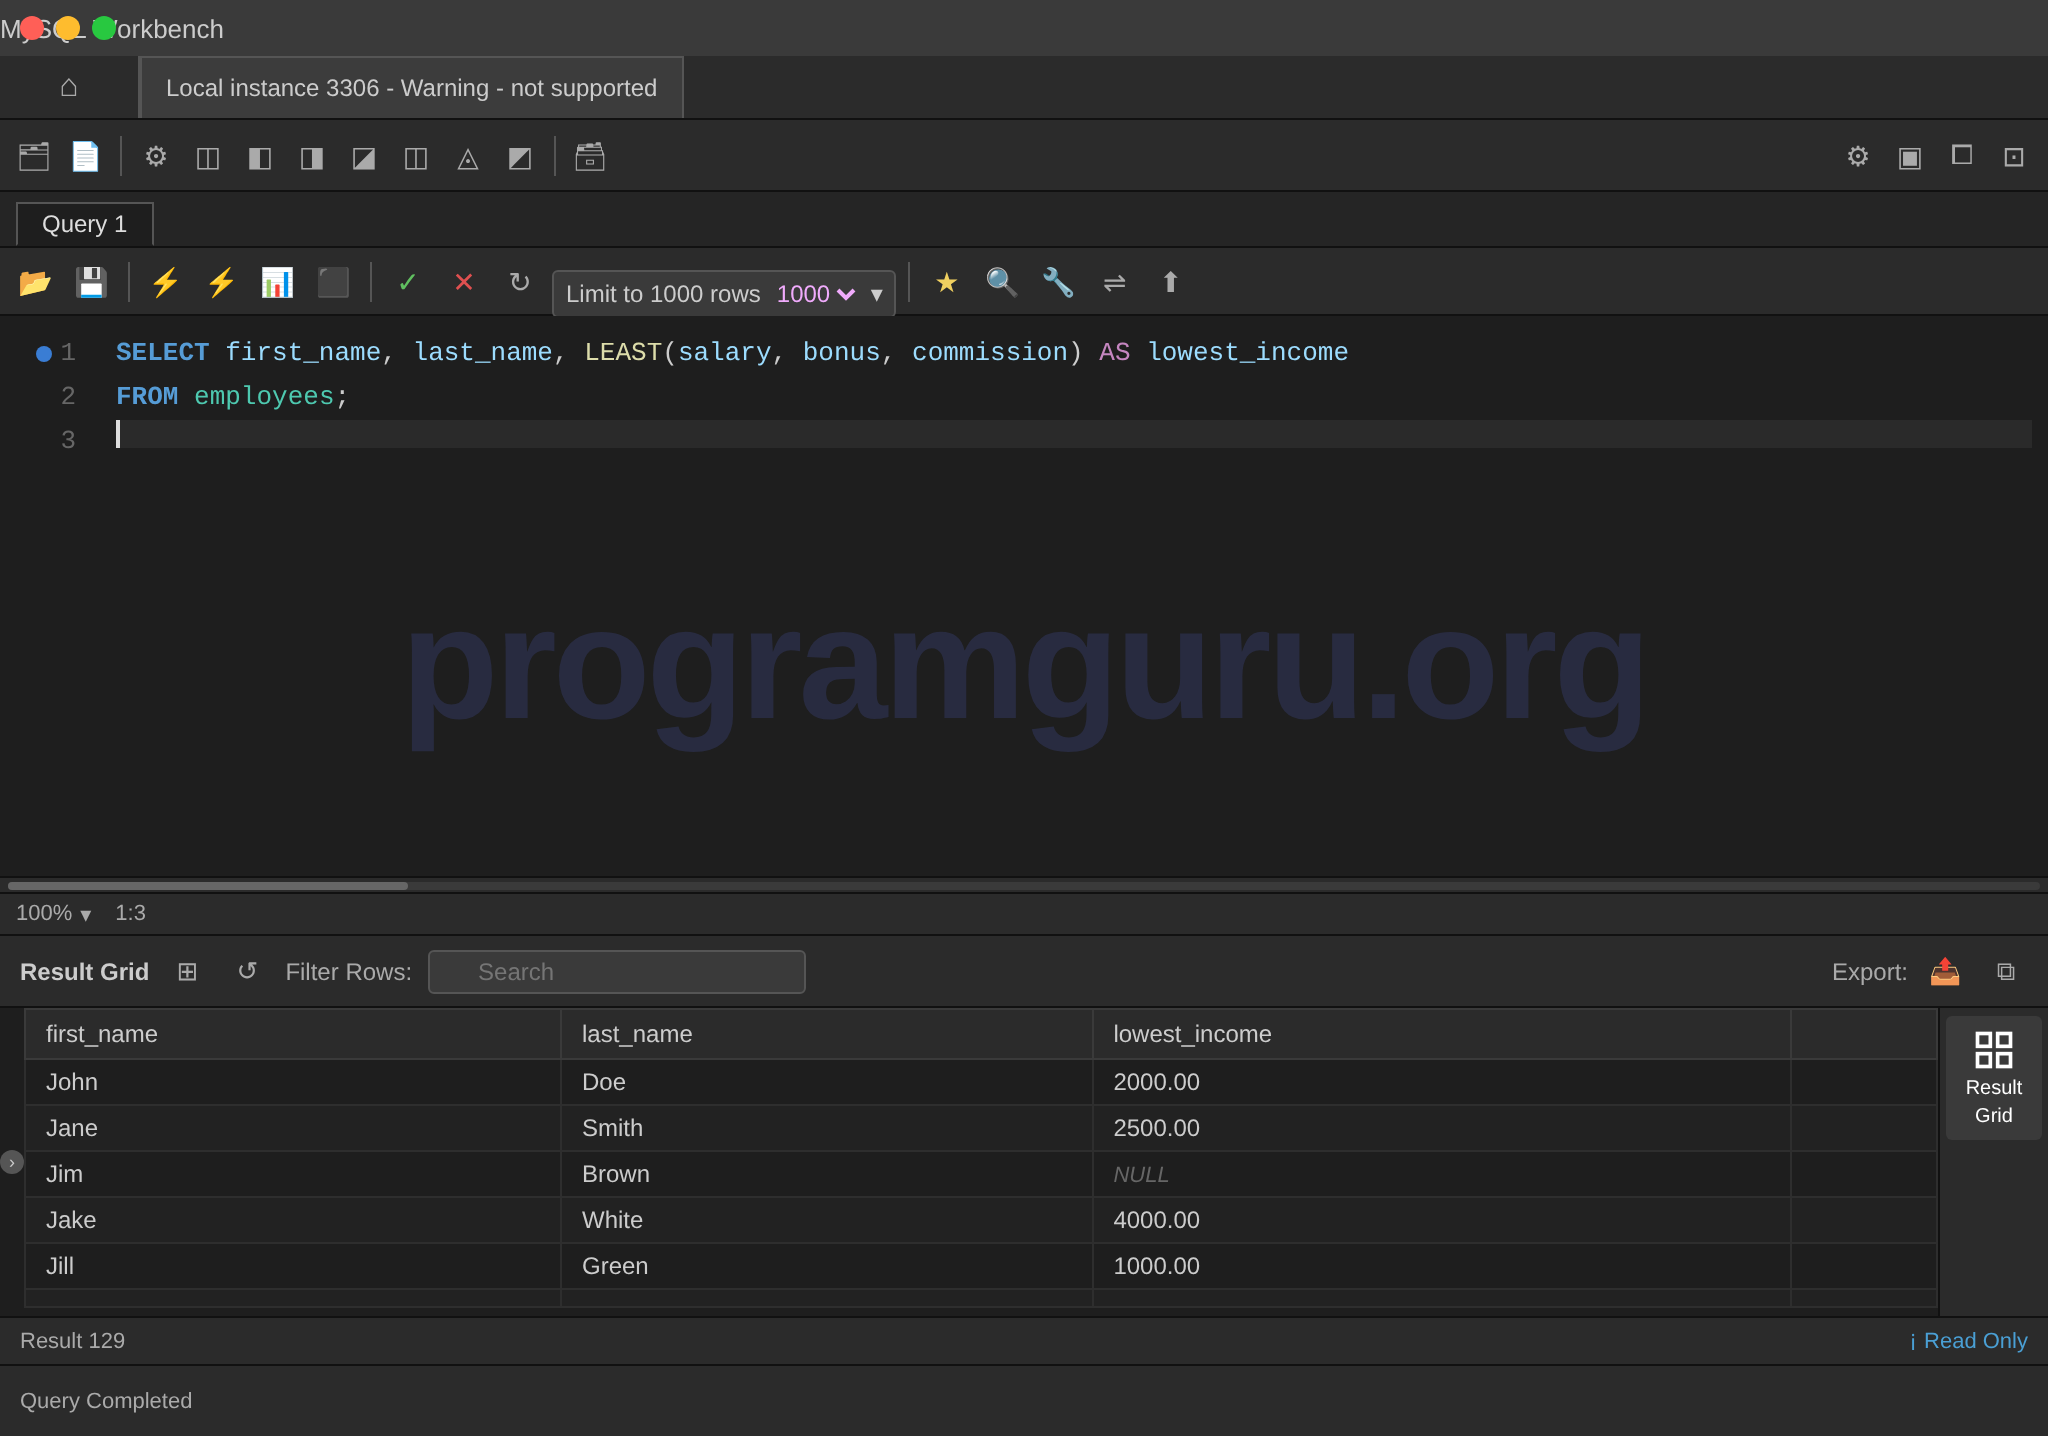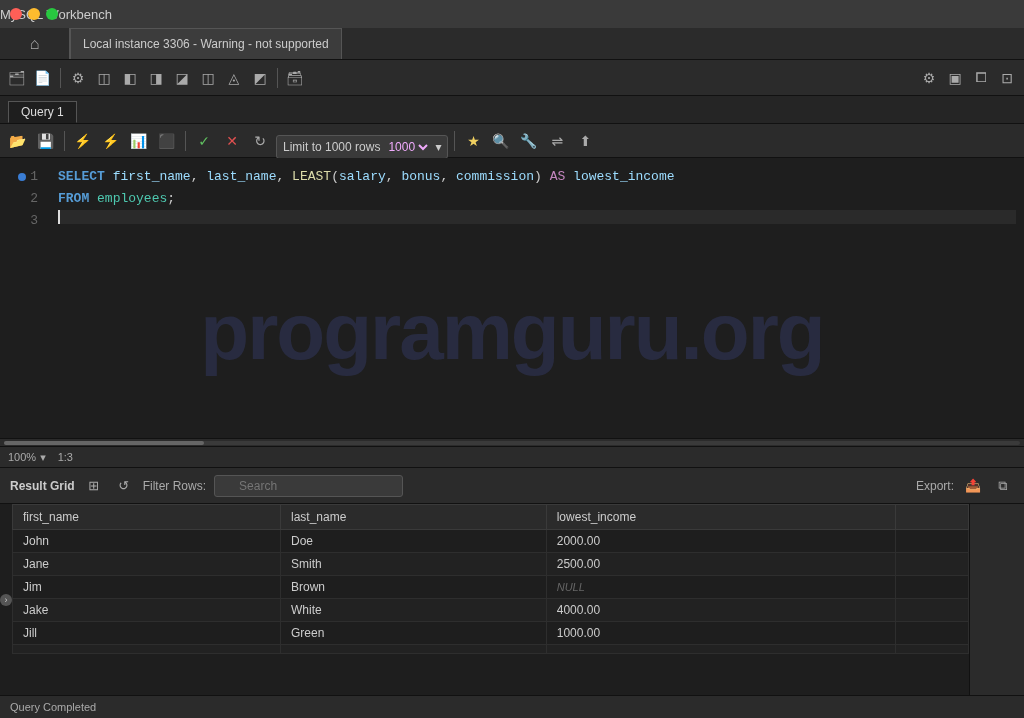--- a/index.html
+++ b/index.html
@@ -421,21 +421,21 @@
       gap: 8px;
     }
     .status-readonly {
       margin-left: auto;
       display: flex;
       align-items: center;
       gap: 4px;
       color: #4a9fd4;
     }
     .bottom-bar {
-      height: 23px;
+      height: 36px;
       background: #2b2b2b;
       display: flex;
       align-items: center;
       padding: 0 10px;
       font-size: 11px;
       color: #aaa;
       border-top: 1px solid #111;
     }
     .full-layout {
       display: flex;
@@ -633,22 +633,39 @@
                 <td></td>
                 <td></td>
                 <td></td>
                 <td></td>
               </tr>
             </tbody>
           </table>
         </div>
 
         <div class="right-panel">
+          <button class="panel-btn active">
+            <svg viewBox="0 0 24 24" fill="none" stroke="currentColor" stroke-width="2">
+              <rect x="3" y="3" width="7" height="7"></rect>
+              <rect x="14" y="3" width="7" height="7"></rect>
+              <rect x="3" y="14" width="7" height="7"></rect>
+              <rect x="14" y="14" width="7" height="7"></rect>
+            </svg>
+            <span>Result</span>
+            <span>Grid</span>
+          </button>
         </div>
       </div>
 
+      <div class="status-bar">
+        <span>Result 129</span>
+        <div class="status-readonly">
+          <span>ℹ</span>
+          <span>Read Only</span>
+        </div>
+      </div>
     </div>
   </div>
 
   <div class="bottom-bar">
     <span>Query Completed</span>
   </div>
 </div>
 
 </body></html>

